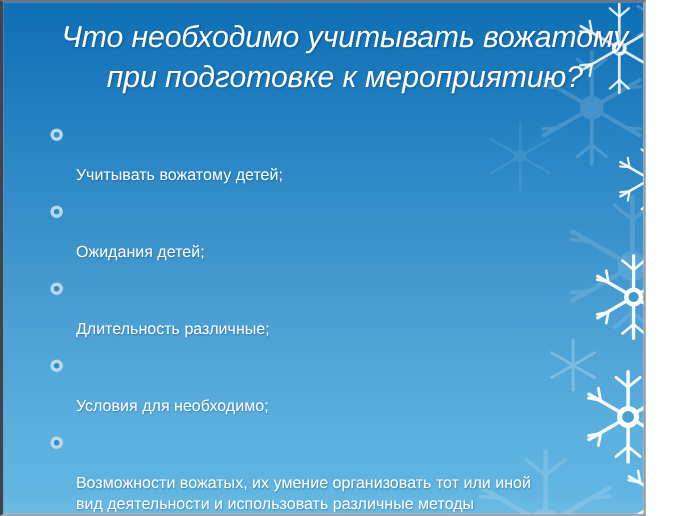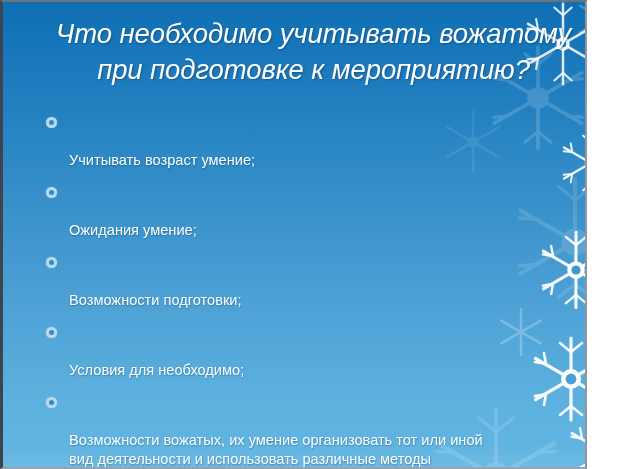--- a/index.html
+++ b/index.html
@@ -326,31 +326,31 @@
 
   <div class="bottom-band"></div>
 
   <div class="title">Что необходимо учитывать вожатому
 при подготовке к мероприятию?</div>
 
   <div class="body">
 
     <div class="bullet">
       <span class="marker"></span>
-      <span>Учитывать возраст умение;</span>
-    </div>
-
-    <div class="bullet">
-      <span class="marker"></span>
-      <span>Ожидания умение;</span>
-    </div>
-
-    <div class="bullet">
-      <span class="marker"></span>
-      <span>Возможности подготовки;</span>
+      <span>Учитывать вожатому детей;</span>
+    </div>
+
+    <div class="bullet">
+      <span class="marker"></span>
+      <span>Ожидания детей;</span>
+    </div>
+
+    <div class="bullet">
+      <span class="marker"></span>
+      <span>Длительность различные;</span>
     </div>
 
     <div class="bullet">
       <span class="marker"></span>
       <span> Условия для необходимо;</span>
     </div>
 
     <div class="bullet">
       <span class="marker"></span>
       <span>Возможности вожатых, их умение организовать тот или иной

